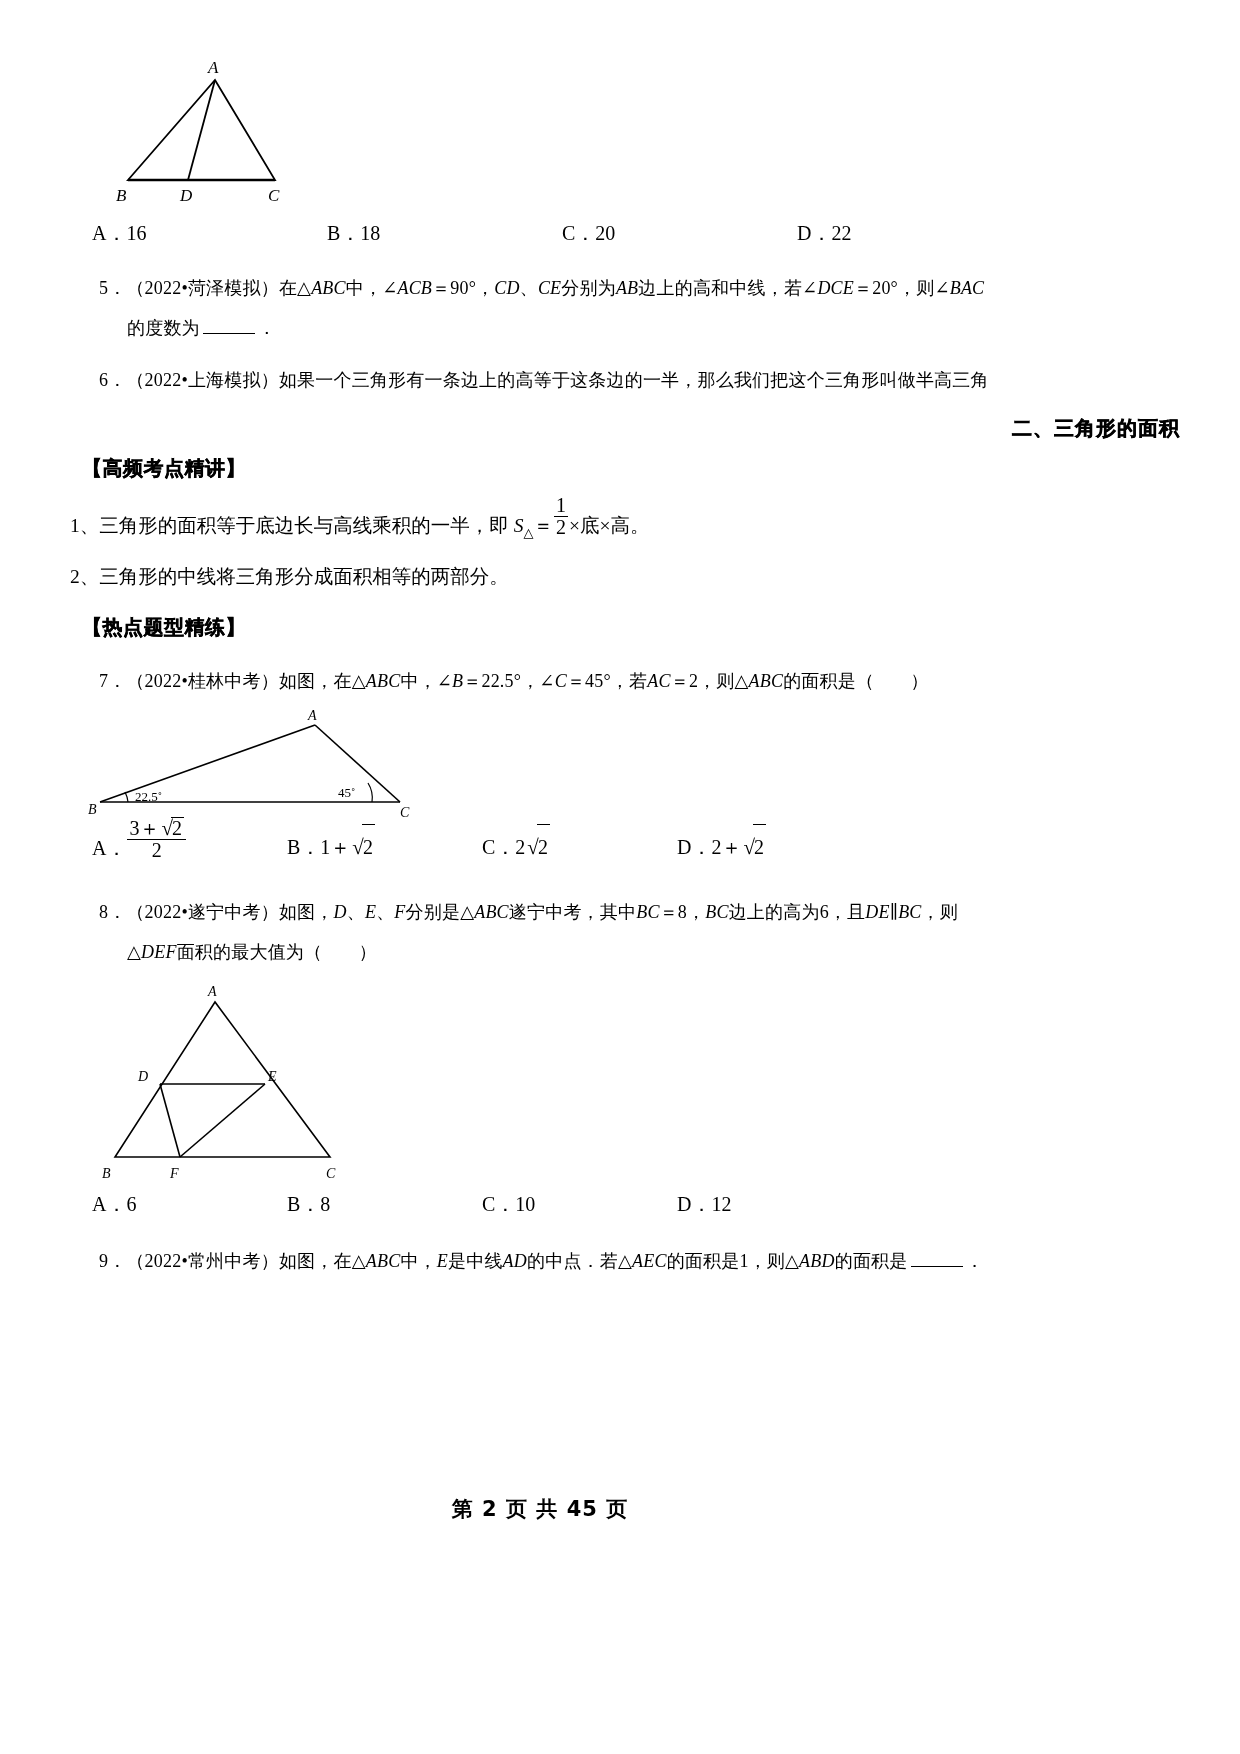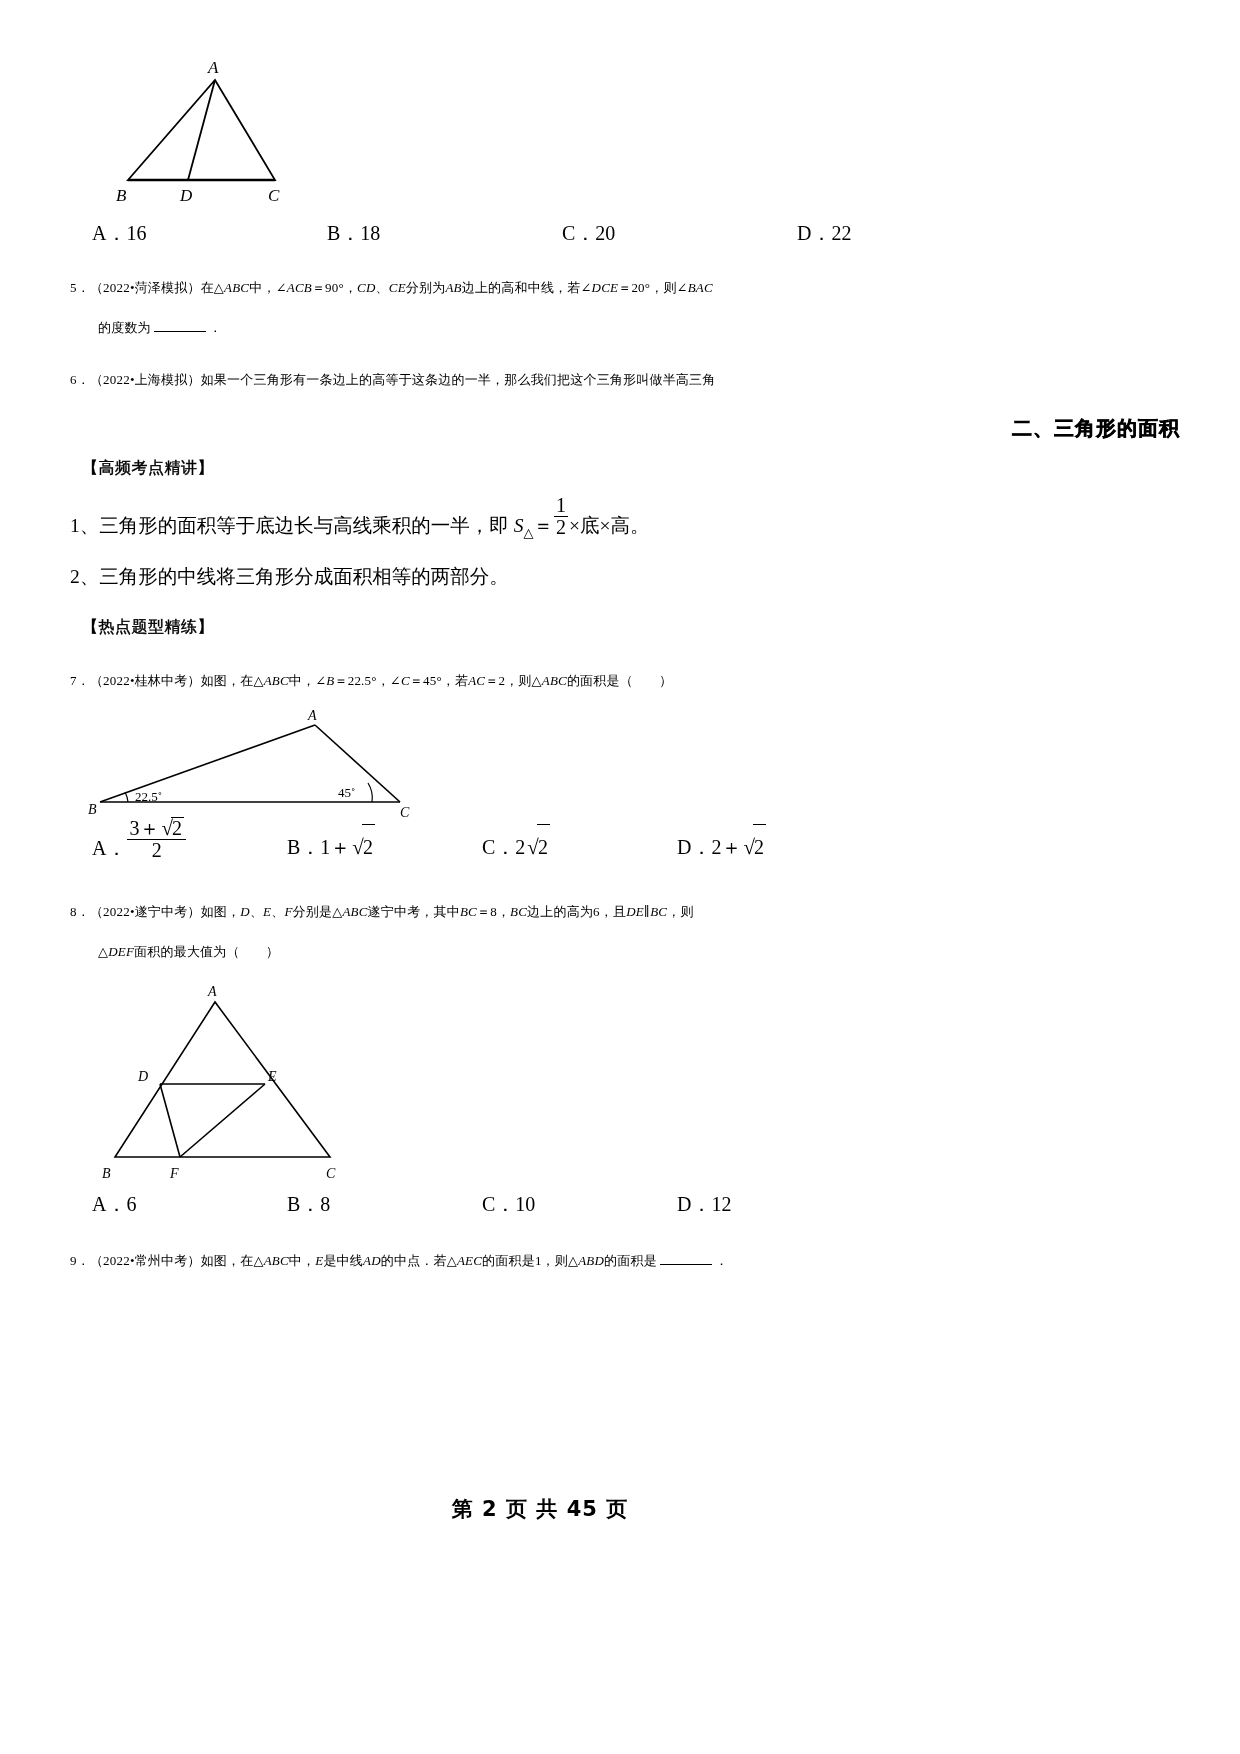--- a/index.html
+++ b/index.html
@@ -19,24 +19,25 @@
     padding: 0;
   }
   .content {
     position: absolute;
     left: 70px;
     top: 40px;
     width: 1110px;
   }
   
   .q-line {
-    font-size: 13px;
+    font-size: 18px;
     line-height: 40px;
     letter-spacing: 0.2px;
     white-space: nowrap;
+    margin-left: 29px;
   }
   .q-line.indent { padding-left: 28px; }
   .opts {
     display: flex;
     font-size: 20px;
     line-height: 34px;
     padding-left: 22px;
   }
   .opts .opt { width: 195px; white-space: nowrap; }
   .it { font-style: italic; font-family: "Liberation Serif", serif; }
@@ -54,22 +55,22 @@
     font-weight: bold;
     font-size: 20px;
     line-height: 40px;
     padding-top: 8px;
     letter-spacing: 1px;
     text-align: right;
     -webkit-text-stroke: 0.5px #000;
   }
   .box-title {
     font-family: "DejaVu Sans", sans-serif;
-    font-weight: normal;
-    font-size: 16px;
+    font-weight: bold;
+    font-size: 20px;
     line-height: 40px;
     padding-left: 12px;
     letter-spacing: 0.5px;
     -webkit-text-stroke: 0.4px #000;
   }
   .kp {
     font-size: 19.5px;
     line-height: 40px;
     white-space: nowrap;
   }

